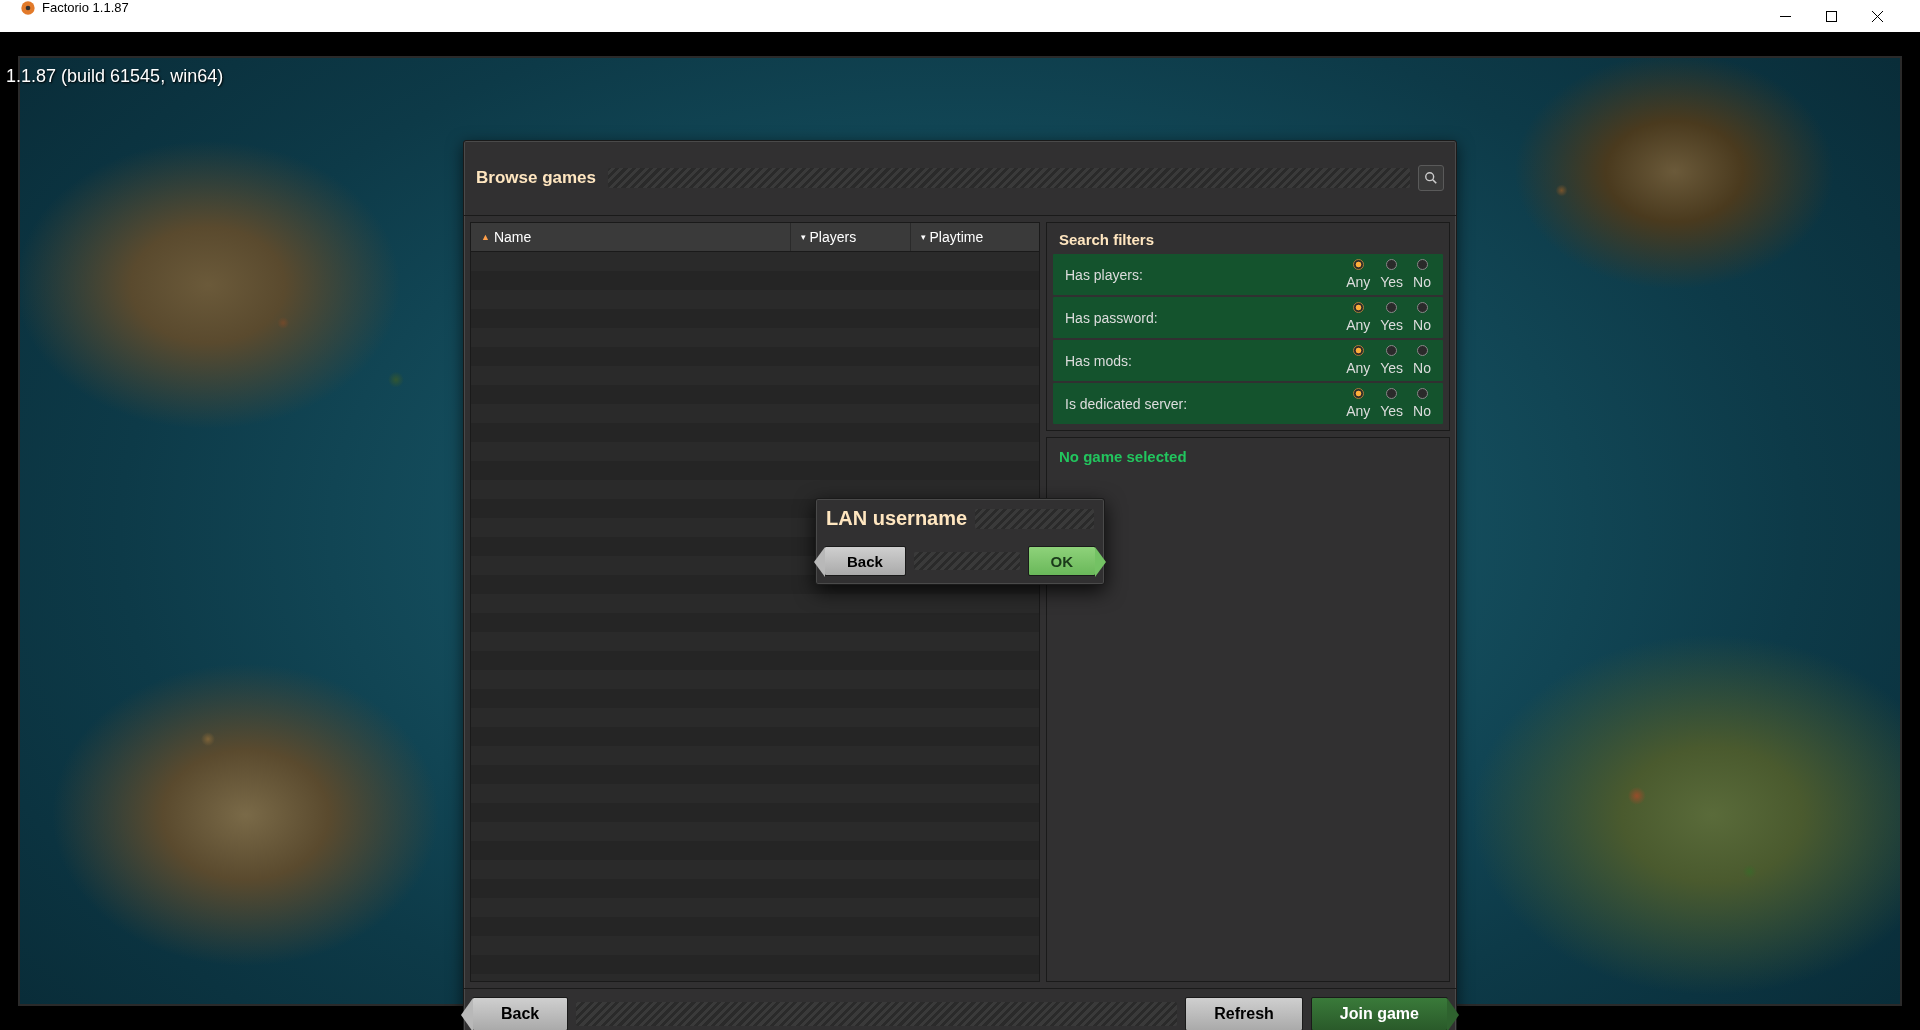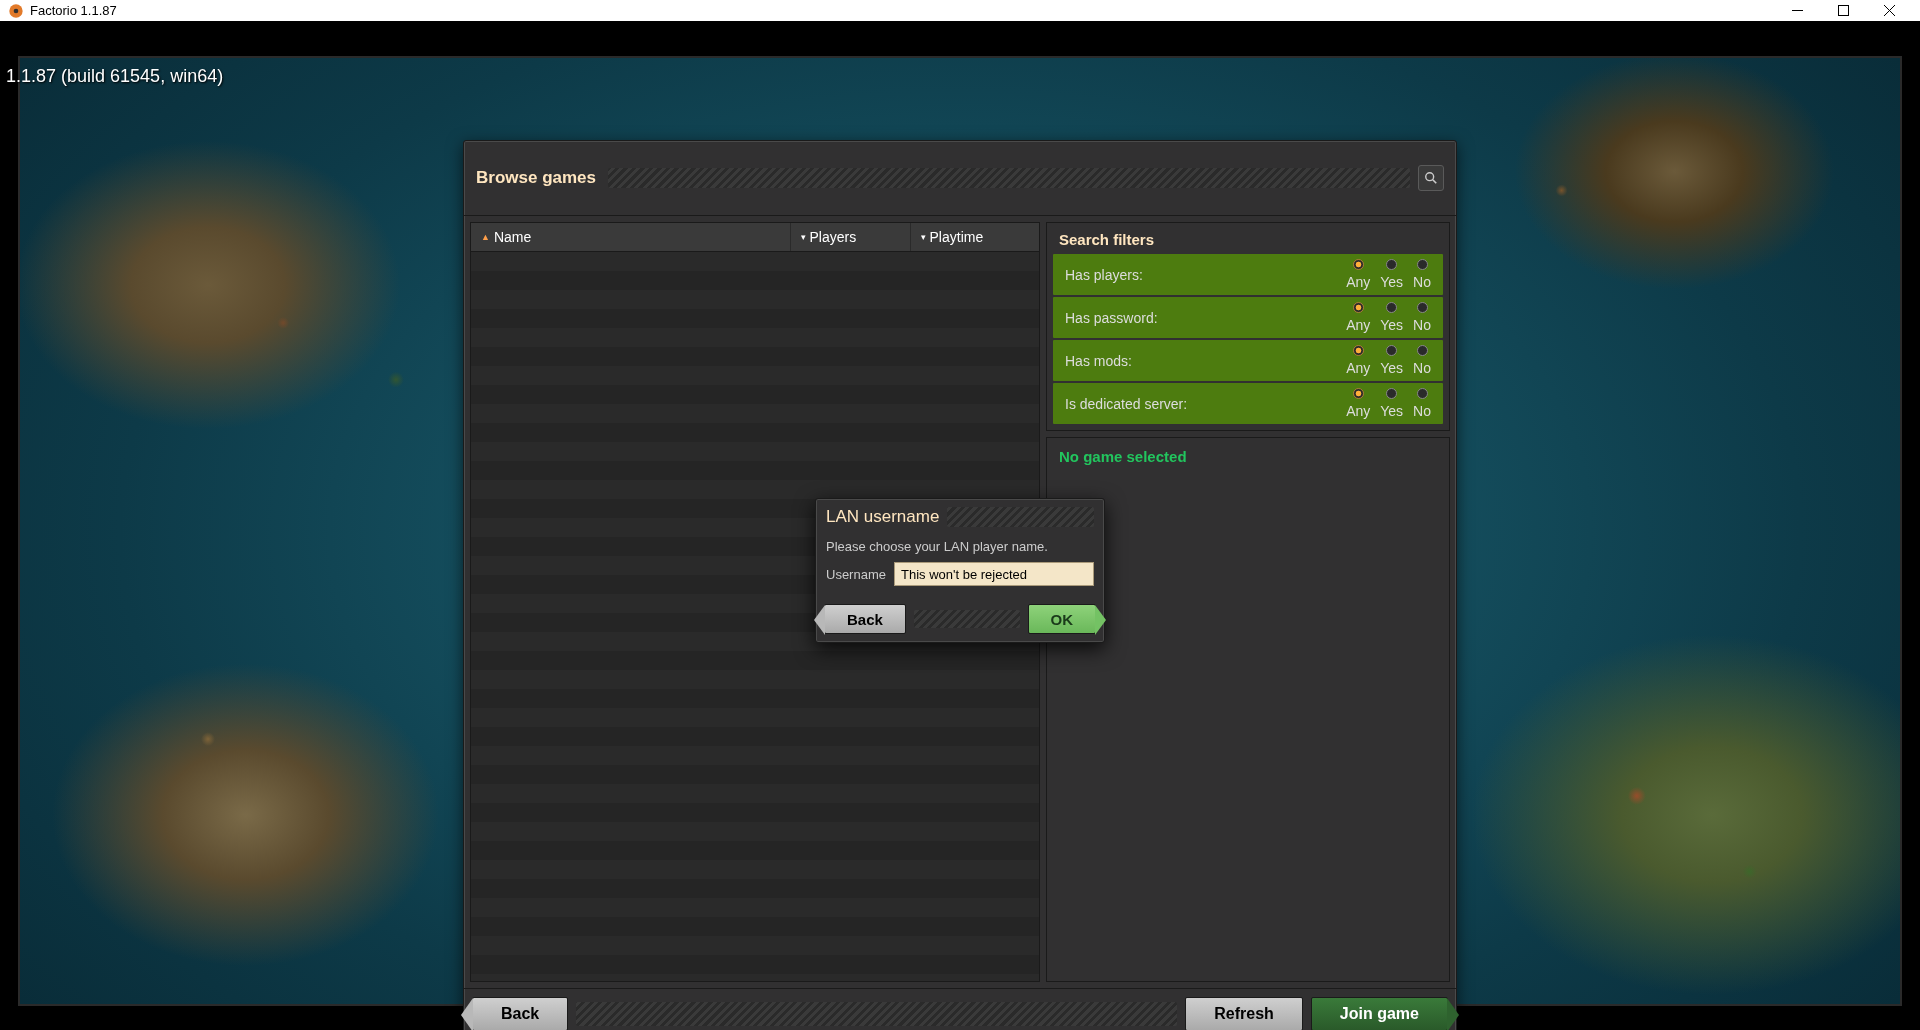--- a/index.html
+++ b/index.html
@@ -7,26 +7,26 @@
   font-family: -apple-system, "Segoe UI", Arial, sans-serif;
   background: #000;
   width: 1920px;
   height: 1030px;
   overflow: hidden;
   position: relative;
   font-size: 14px;
   color: #e6e6e6;
 }
 .titlebar {
-  height: 21px;
+  height: 32px;
   background: #fff;
   color: #000;
   display: flex;
-  align-items: center;
-  padding: 0 8px;
+  align-items: flex-start;
+  padding: 0 20px;
   position: relative;
   z-index: 100;
 }
 .titlebar .app-icon {
   width: 16px; height: 16px;
   margin-right: 6px;
   display: inline-flex;
   align-items: center;
   justify-content: center;
 }
@@ -160,21 +160,21 @@
 .filters-title {
   padding: 8px 12px 6px;
   font-size: 15px;
   font-weight: bold;
   color: #ffe6c0;
 }
 .filter-row {
   display: flex;
   align-items: center;
   padding: 5px 12px;
-  background: #4d7c0f;
+  background: #14532d;
   margin: 0 6px 2px 6px;
   border-radius: 1px;
 }
 .filter-row:last-child { margin-bottom: 6px; }
 .filter-label { flex: 1; color: #ddd; font-size: 14px; }
 .radio-opt {
   display: flex; align-items: center; gap: 4px;
   margin-left: 10px;
   font-size: 14px;
   color: #ddd;
@@ -254,22 +254,22 @@
   border-radius: 3px;
   z-index: 200;
 }
 .modal-header {
   display: flex;
   align-items: center;
   padding: 8px 10px;
   gap: 8px;
 }
 .modal-header h3 {
-  font-size: 17px;
-  font-weight: normal;
+  font-size: 20px;
+  font-weight: bold;
   color: #ffe6c0;
 }
 .modal-body {
   padding: 4px 10px 10px;
   font-size: 13px;
   color: #ccc;
 }
 .modal-body .msg { margin-bottom: 8px; }
 .username-row {
   display: flex;
@@ -451,27 +451,20 @@
           <span>Join game</span>
         </div>
     </div>
   </div>
 
   <div class="modal">
     <div class="modal-header">
       <h3>LAN username</h3>
       <div class="drag-stripes"></div>
     </div>
-    <div class="modal-body">
-      <div class="msg">Please choose your LAN player name.</div>
-      <div class="username-row">
-        <span>Username</span>
-        <input class="username-input" type="text" value="This won't be rejected" style="">
-      </div>
-    </div>
     <div class="modal-footer">
       <div class="btn-grey small arrow-l">
           <span>Back</span>
         </div>
       <div class="footer-drag"></div>
       <div class="btn-green light small arrow-r">
           <span>OK</span>
         </div>
     </div>
   </div>

